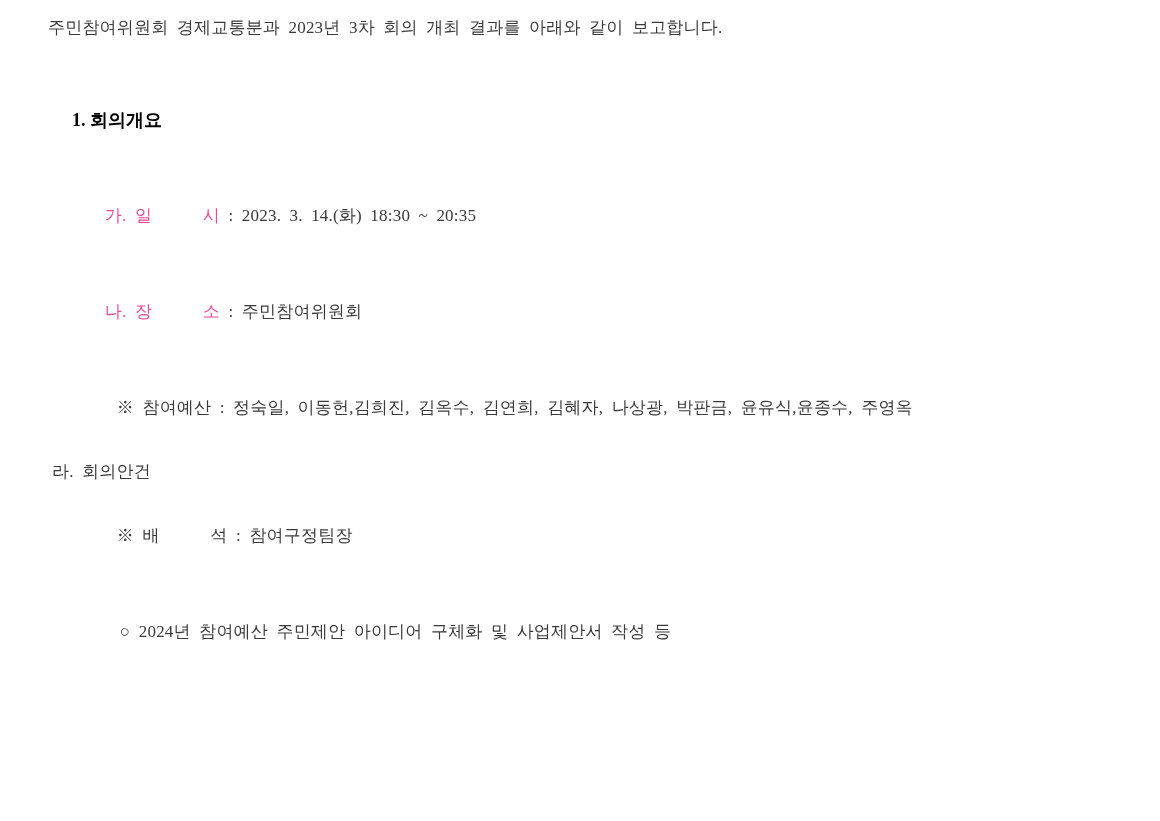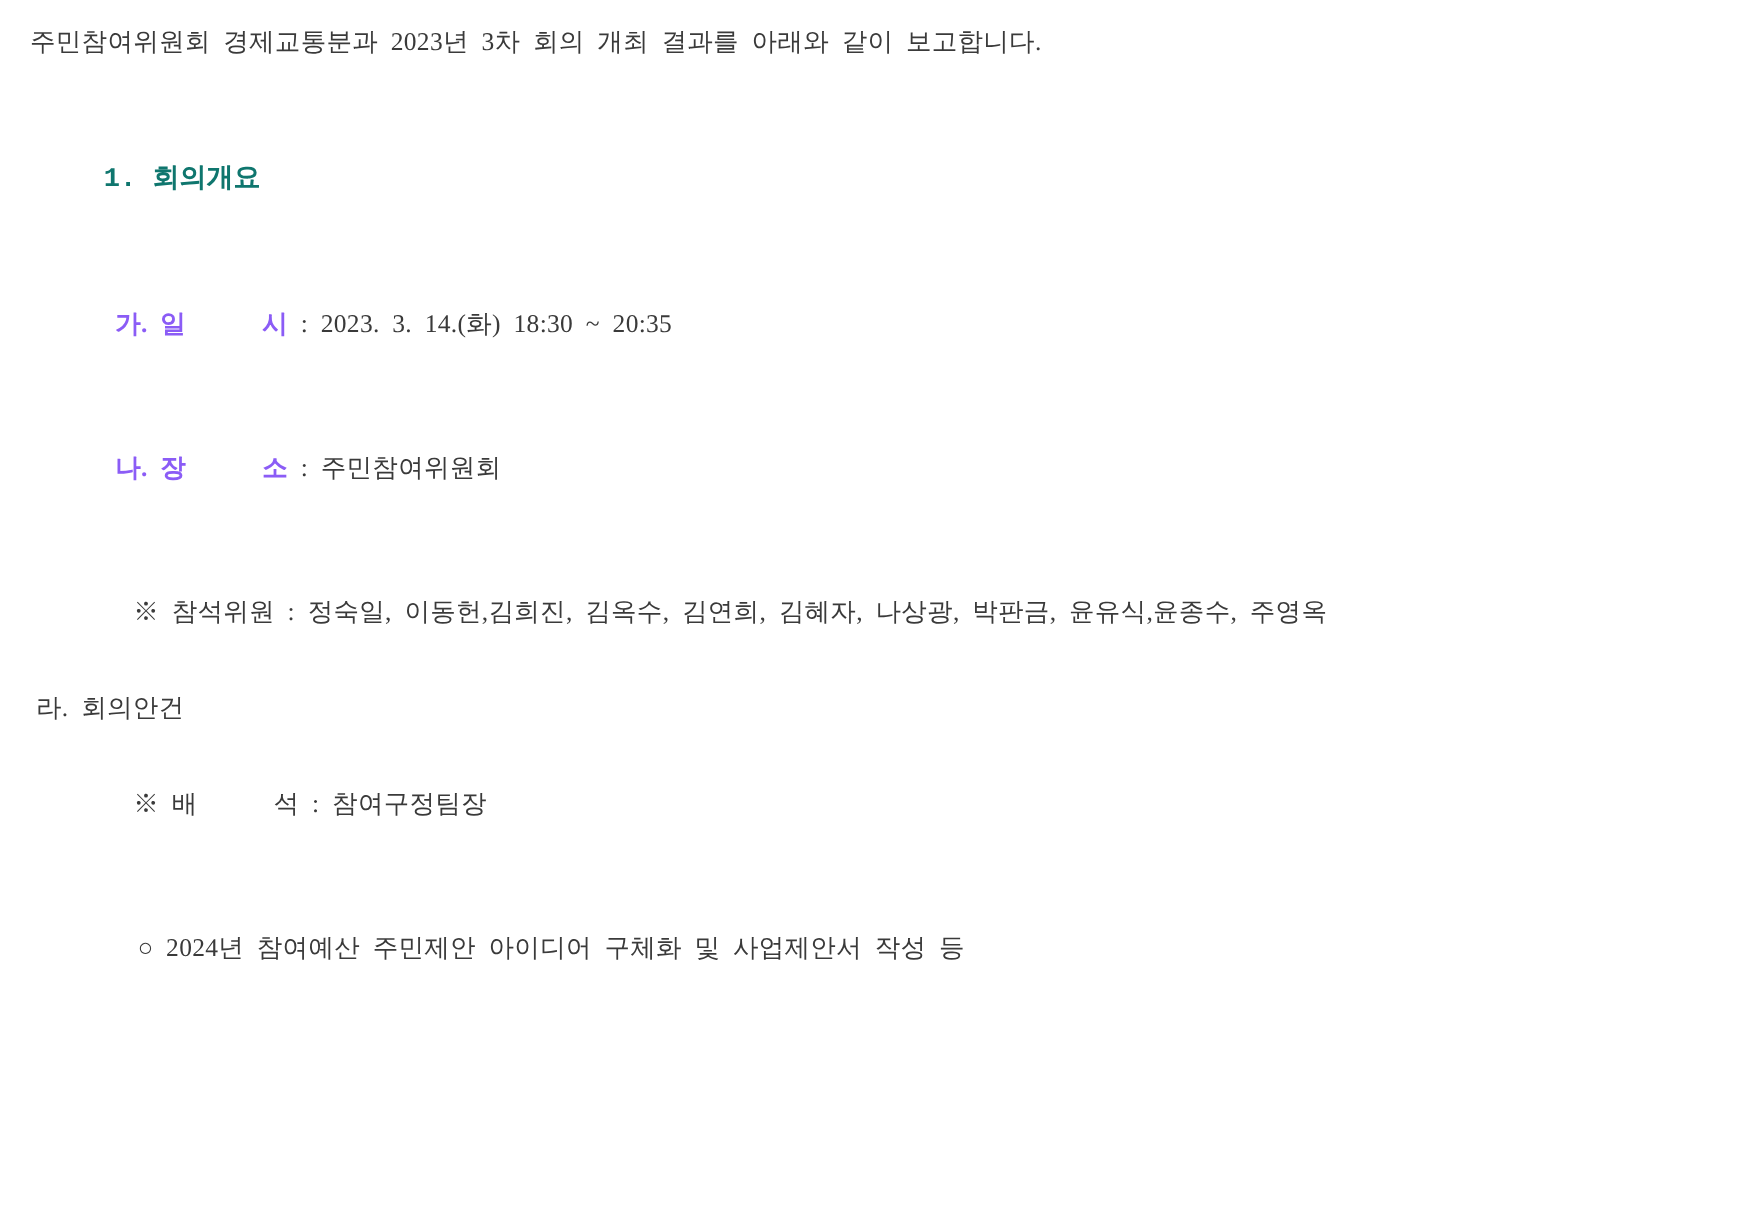--- a/index.html
+++ b/index.html
@@ -12,43 +12,43 @@
     height: 821px;
     overflow: hidden;
     font-family: "Liberation Serif", serif;
     color: #3a3a3a;
   }
   .page {
     position: relative;
     box-sizing: border-box;
     width: 1160px;
     height: 609px;
-    padding: 12px 20px 0 20px;
+    padding: 12px 20px 0 48px;
   }
   .line {
     white-space: pre-wrap;
     font-size: 17px;
     line-height: 32px;
     word-spacing: 4px;
     letter-spacing: 0.2px;
   }
   .intro { margin-left: 0; }
   .section-heading {
-    font-family: Liberation Mono, monospace;
+    font-family: Liberation Serif, serif;
     font-weight: 700;
     font-size: 18px;
-    color: #0f766e;
+    color: #000000;
     line-height: 32px;
     margin-left: 6px;
     white-space: pre-wrap;
   }
   .h1 { margin-top: 28px; }
   .info-row { margin-left: 23px; margin-top: 0; }
   .info-row:first-of-type { margin-top: 4px; }
-  .info-label { font-weight: 700; color: #8b5cf6; }
+  .info-label { font-weight: 400; color: #ec4899; }
   .note-row { margin-left: 35px; }
   .agenda-label { margin-left: 4px; }
   .agenda-item { margin-left: 38px; }
   .marker { display: inline; }
 </style>
 </head>
 <body>
 
 <div class="page">
 
@@ -61,21 +61,21 @@
   <div class="line info-row">
     <span class="info-label">가. 일      시</span><span> : </span><span>2023. 3. 14.(화) 18:30 ~ 20:35</span>
   </div>
 
   <div class="line info-row">
     <span class="info-label">나. 장      소</span><span> : </span><span>주민참여위원회</span>
   </div>
 
 
   <div class="line note-row">
-    <span class="marker">※</span><span> </span><span>참석위원</span><span> : </span><span>정숙일, 이동헌,김희진, 김옥수, 김연희, 김혜자, 나상광, 박판금, 윤유식,윤종수, 주영옥</span>
+    <span class="marker">※</span><span> </span><span>참여예산</span><span> : </span><span>정숙일, 이동헌,김희진, 김옥수, 김연희, 김혜자, 나상광, 박판금, 윤유식,윤종수, 주영옥</span>
   </div>
 
 
   <div class="line agenda-label">라. 회의안건</div>
 
   <div class="line note-row">
     <span class="marker">※</span><span> </span><span>배      석</span><span> : </span><span>참여구정팀장</span>
   </div>
 
   <div class="line agenda-item">

